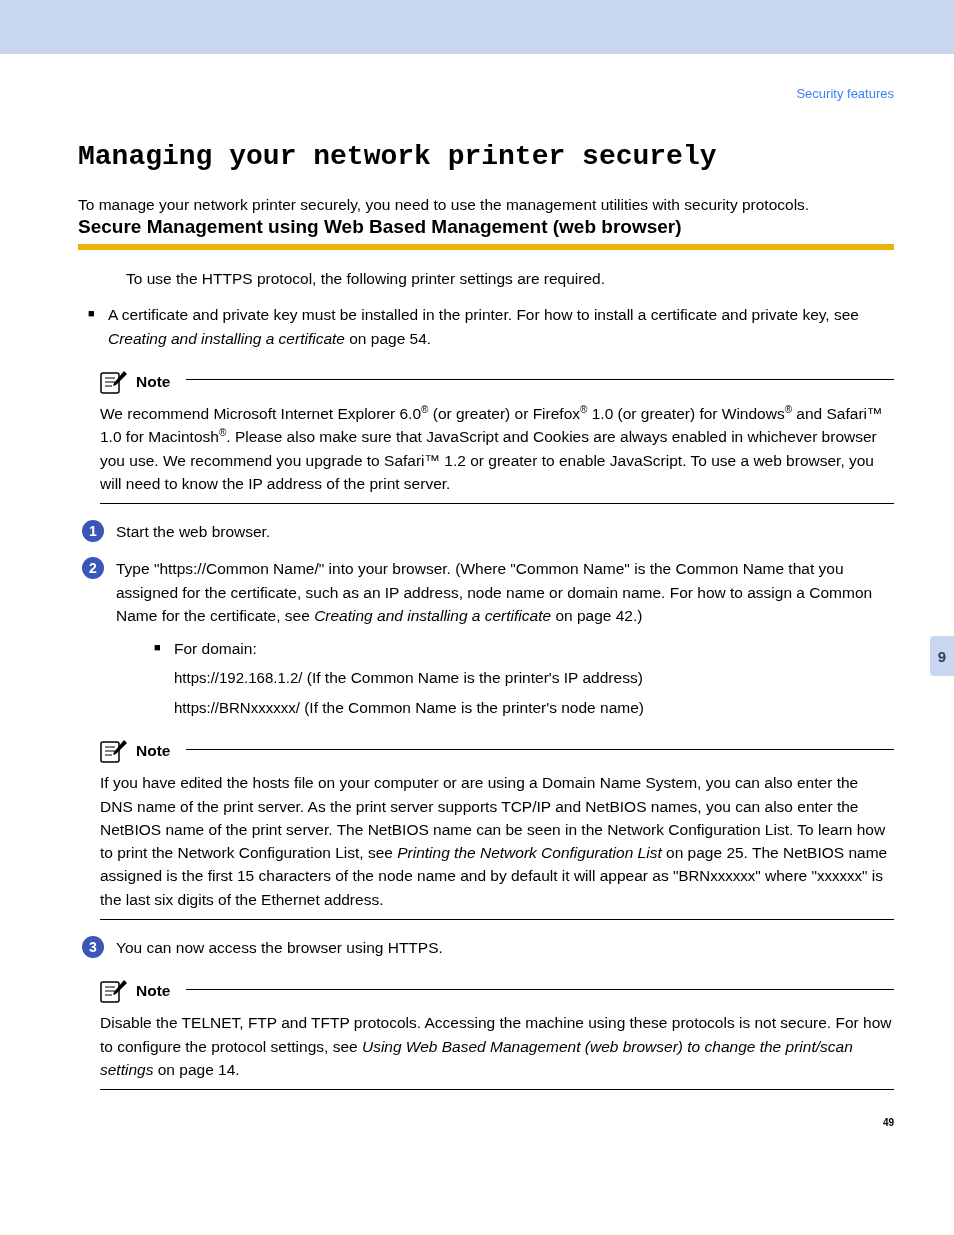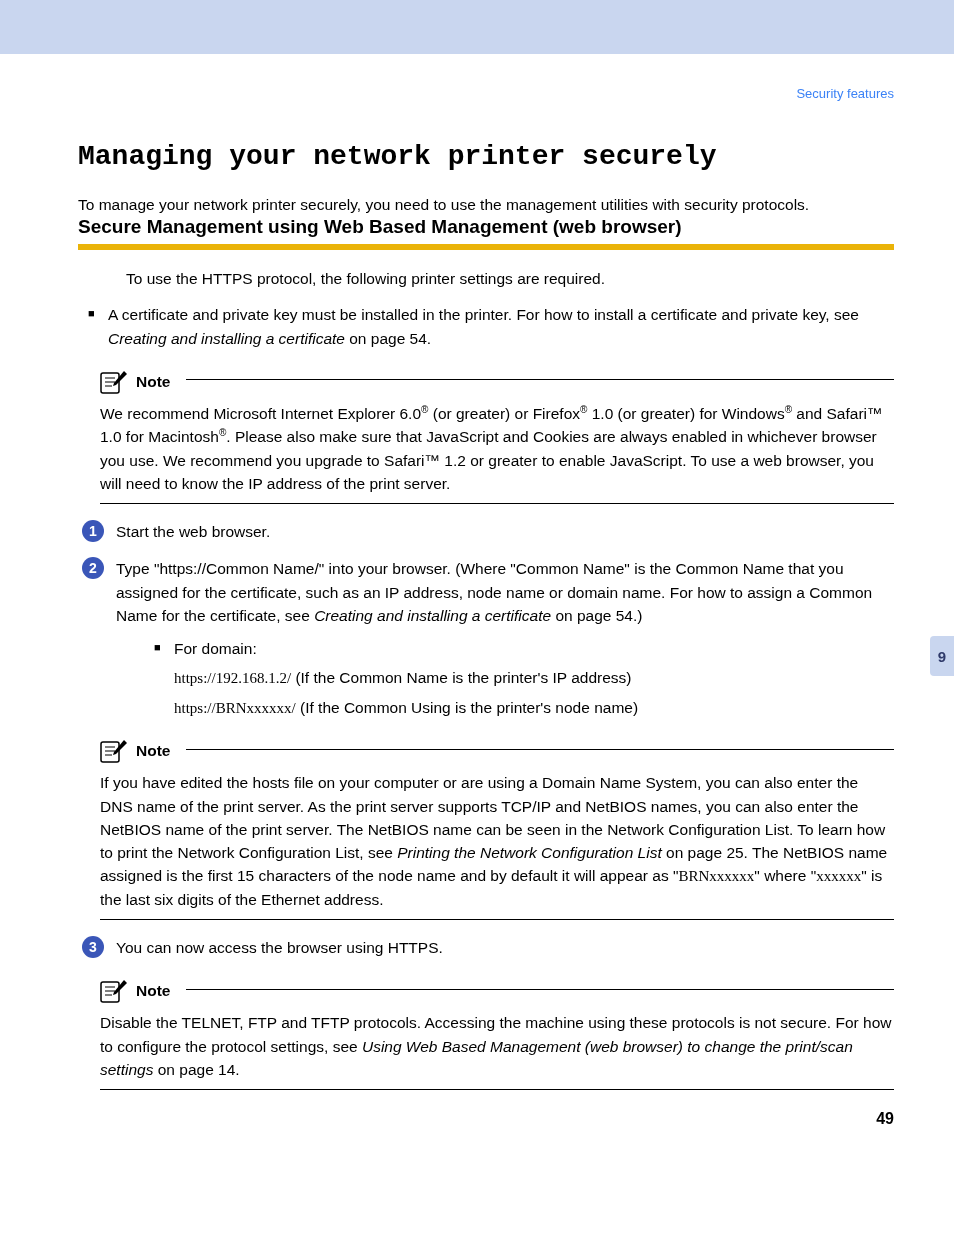--- a/index.html
+++ b/index.html
@@ -26,25 +26,25 @@
   .note-bottom-line { border-bottom: 1px solid #000; margin-top: 8px; }
 
   ol.steps { list-style: none; padding-left: 4px; counter-reset: step; }
   ol.steps > li { position: relative; padding-left: 34px; font-size: 15.5px; line-height: 1.5; margin-bottom: 14px; }
   .step-num { position: absolute; left: 0; top: 0; width: 22px; height: 22px; border-radius: 50%; background: #3a56b8; color: #fff; font-weight: bold; font-size: 14px; display: flex; align-items: center; justify-content: center; }
 
   .sub-block { margin-left: 38px; margin-top: 10px; }
   .sub-square { list-style: none; }
   .sub-square > li { position: relative; padding-left: 20px; font-size: 15.5px; line-height: 1.5; margin-bottom: 6px; }
   .sub-square > li::before { content: "■"; position: absolute; left: 0; top: 0; font-size: 11px; color: #000; line-height: 1.9; }
-  .mono { font-family: Liberation Serif, serif; font-size: 15px; }
+  .mono { font-family: Liberation Sans, sans-serif; font-size: 15px; }
   .code-line { margin-left: 20px; font-size: 15.5px; margin-bottom: 6px; }
 
   .side-tab { position: absolute; right: 0; top: 582px; width: 24px; height: 40px; background: #c9d6ef; border-radius: 4px 0 0 4px; color: #2f3a6a; font-weight: bold; font-size: 15px; display: flex; align-items: center; justify-content: center; }
-  .page-num { position: absolute; right: 60px; bottom: 18px; font-size: 16px; font-weight: bold; }
+  .page-num { position: absolute; right: 60px; bottom: 18px; font-size: 10px; font-weight: bold; }
 </style>
 </head>
 <body>
 
 <div class="top-bar"></div>
 
 <div class="page">
 
   <div class="header-label">Security features</div>
 
@@ -80,27 +80,27 @@
     <div class="note-bottom-line"></div>
   </div>
 
   <ol class="steps">
     <li>
       <span class="step-num">1</span>
       <span>Start the web browser.</span>
     </li>
     <li>
       <span class="step-num">2</span>
-      <span>Type "https://Common Name/" into your browser. (Where "Common Name" is the Common Name that you assigned for the certificate, such as an IP address, node name or domain name. For how to assign a Common Name for the certificate, see </span><span class="italic">Creating and installing a certificate</span><span> on page 54.)</span>
+      <span>Type "https://Common Name/" into your browser. (Where "Common Name" is the Common Name that you assigned for the certificate, such as an IP address, node name or domain name. For how to assign a Common Name for the certificate, see </span><span class="italic">Creating and installing a certificate</span><span> on page 42.)</span>
       <div class="sub-block">
         <ul class="sub-square">
           <li>For domain:</li>
         </ul>
         <div class="code-line"><span class="mono">https://192.168.1.2/</span><span> (If the Common Name is the printer's IP address)</span></div>
-        <div class="code-line"><span class="mono">https://BRNxxxxxx/</span><span> (If the Common Using is the printer's node name)</span></div>
+        <div class="code-line"><span class="mono">https://BRNxxxxxx/</span><span> (If the Common Name is the printer's node name)</span></div>
       </div>
     </li>
   </ol>
 
   <div class="note-block">
     <div class="note-header">
       <svg class="note-icon" viewBox="0 0 28 24">
           <rect x="1" y="3" width="18" height="20" rx="2" fill="none" stroke="#000" stroke-width="1.5"></rect>
           <line x1="5" y1="8" x2="15" y2="8" stroke="#000" stroke-width="1"></line>
           <line x1="5" y1="12" x2="15" y2="12" stroke="#000" stroke-width="1"></line>

